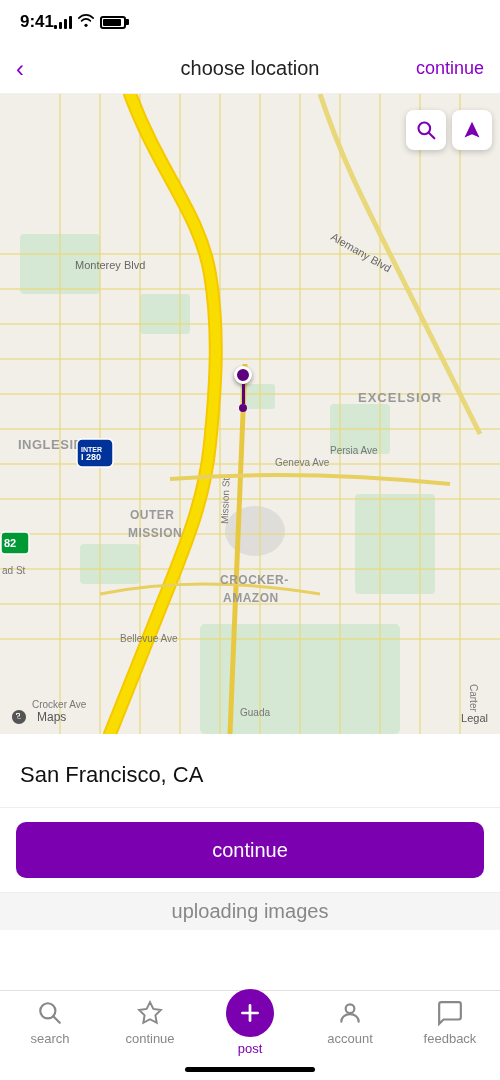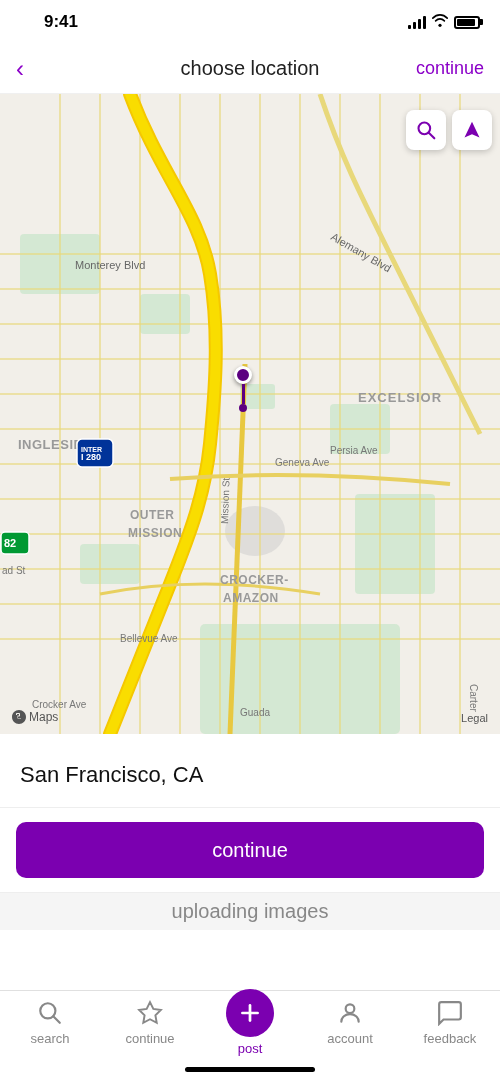--- a/index.html
+++ b/index.html
@@ -12,25 +12,23 @@
       overflow: hidden;
       position: relative;
     }
 
     
     .status-bar {
       height: 44px;
       background: #fff;
       display: flex;
       align-items: center;
-      justify-content: space-between;
       padding: 0 20px;
       position: relative;
       z-index: 10;
-      margin-left: 24px;
     }
     .status-time {
       font-size: 17px;
       font-weight: 600;
       color: #000;
     }
     .status-icons {
       display: flex;
       align-items: center;
       gap: 6px;
@@ -186,21 +184,21 @@
       border-radius: 50%;
     }
     .map-apple-watermark {
       position: absolute;
       bottom: 10px;
       left: 12px;
       font-size: 12px;
       color: #555;
       display: flex;
       align-items: center;
-      gap: 3px;
+      gap: 11px;
     }
     .map-legal {
       position: absolute;
       bottom: 10px;
       right: 12px;
       font-size: 11px;
       color: #555;
       cursor: pointer;
     }
     .i280-badge {

